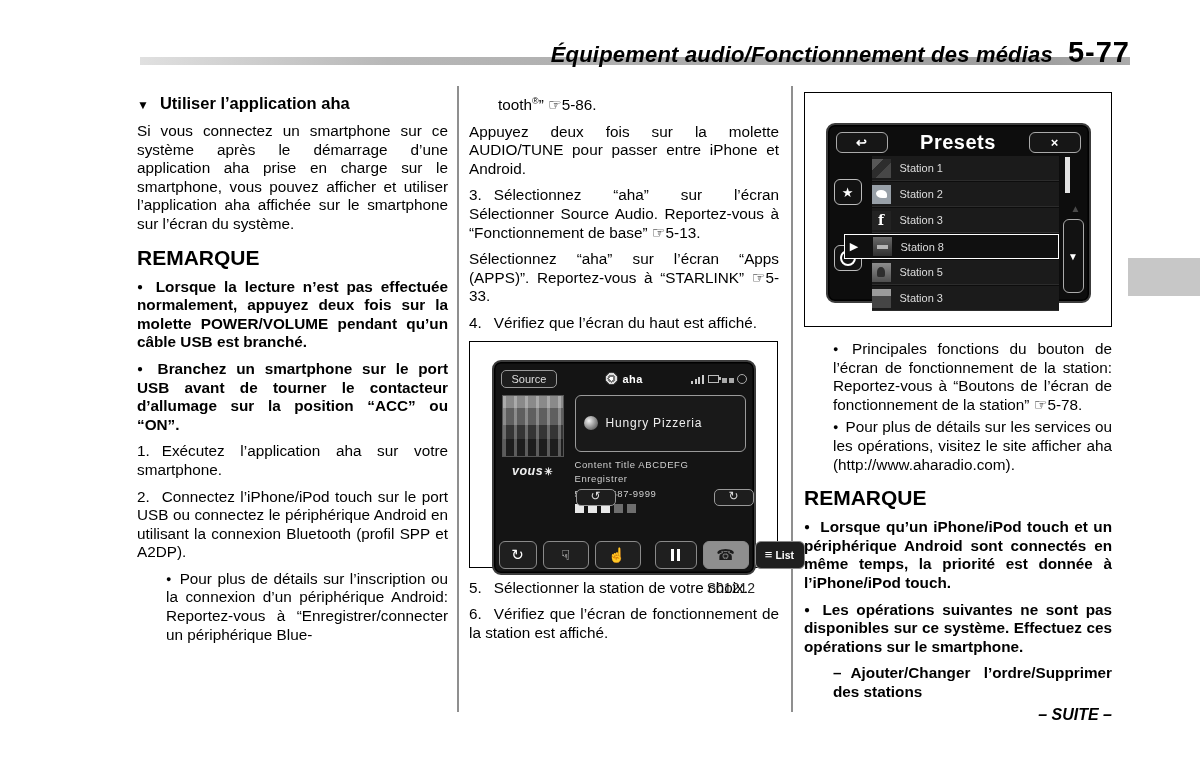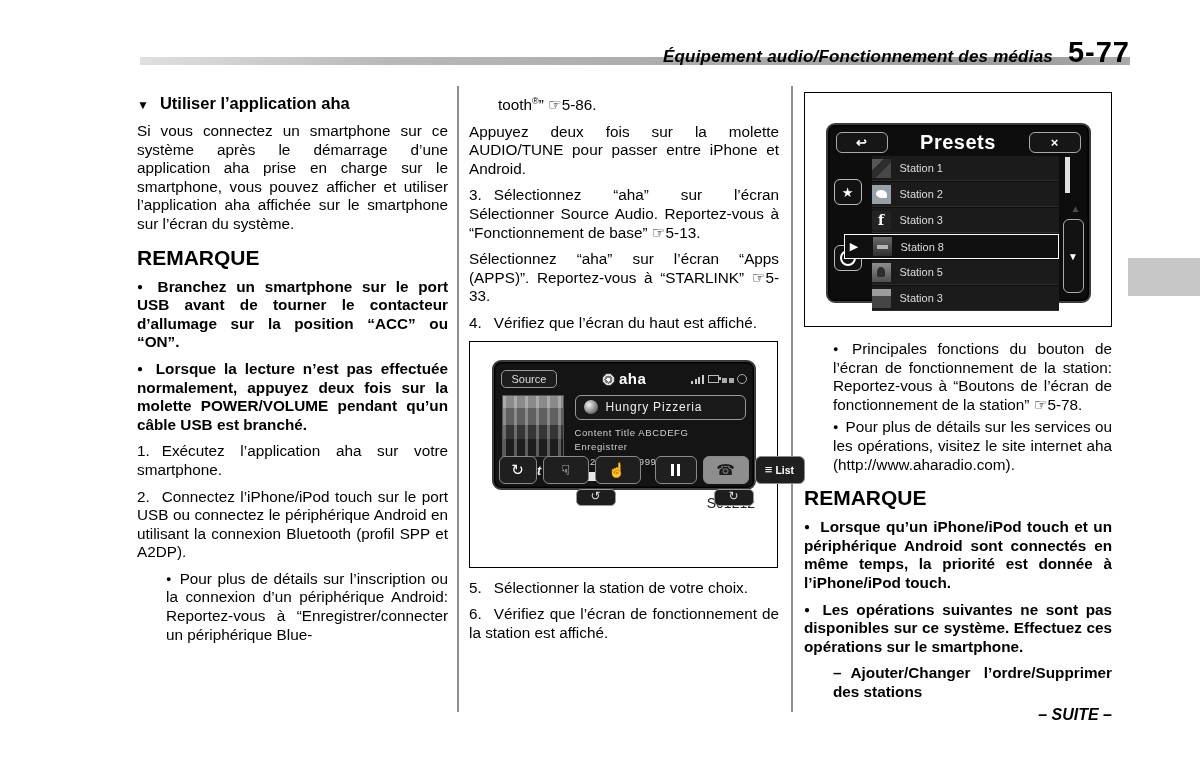--- a/index.html
+++ b/index.html
@@ -3,21 +3,21 @@
 <meta charset="utf-8">
 <style>
   html,body{margin:0;padding:0;background:#fff;}
   #page{position:relative;width:1200px;height:763px;background:#ffffff;overflow:hidden;
         font-family:"Liberation Sans", sans-serif;color:#000;}
 
   
   .header-bar{position:absolute;left:140px;top:57px;width:990px;height:8px;
     background:linear-gradient(to right,#e0e0e0,#b8b8b8 25%,#9d9d9d 90%,#aaa);}
   .header-text{position:absolute;top:36px;right:70px;display:flex;align-items:baseline;gap:15px;}
-  .header-title{font-size:17px;font-weight:bold;font-style:italic;letter-spacing:.2px;}
+  .header-title{font-size:22px;font-weight:bold;font-style:italic;letter-spacing:.2px;}
   .header-page{font-size:29px;font-weight:bold;letter-spacing:1px;}
   .side-tab{position:absolute;left:1128px;top:258px;width:72px;height:38px;background:#c7c7c7;}
 
   
   .col{position:absolute;top:92px;}
   .col-left{left:137px;width:311px;}
   .col-mid{left:469px;width:310px;}
   .col-right{left:804px;width:308px;}
   .vdiv{position:absolute;top:86px;width:1.5px;height:626px;background:#8f8f8f;}
   .vdiv1{left:457px;} .vdiv2{left:791px;}
@@ -40,44 +40,44 @@
   
   .figbox{border:1.5px solid #000;background:#fff;box-sizing:border-box;}
   .figbox-aha{width:309px;height:227px;margin-top:3px;margin-bottom:11px;}
   .figbox-presets{width:308px;height:235px;margin-bottom:13px;}
   .figcap{font-size:14px;text-align:right;padding-right:22px;margin-top:5px;color:#222;}
 
   .screen{position:relative;background:#141414;border:2px solid #3c3c3c;border-radius:9px;
           box-shadow:inset 0 0 0 1.5px #000;box-sizing:border-box;}
 
   
-  .aha-screen{width:264px;height:130px;margin:18px auto 0;}
+  .aha-screen{width:264px;height:215px;margin:18px auto 0;}
   .aha-top{position:absolute;top:5px;left:7px;right:7px;height:24px;display:flex;align-items:center;}
   .src-btn{border:1px solid #999;border-radius:5px;color:#ddd;font-size:11px;padding:2px 10px;background:#1d1d1d;}
-  .aha-logo{flex:1;text-align:center;color:#fff;font-weight:bold;font-size:15px;letter-spacing:.5px;}
+  .aha-logo{flex:1;text-align:center;color:#fff;font-weight:bold;font-size:11px;letter-spacing:.5px;}
   .aha-disc{display:inline-block;width:13px;height:13px;border-radius:50%;margin-right:4px;vertical-align:-2px;
     background:radial-gradient(circle,#fff 0 2px,#777 2px 4px,#ddd 4px 5.5px,#444 5.5px);}
   .status{display:flex;align-items:flex-end;gap:2.5px;}
   .bars{display:flex;align-items:flex-end;gap:1.5px;margin-right:2px;}
   .bars i{display:block;width:2px;background:#ccc;}
   .batt{width:9px;height:6px;border:1px solid #bbb;position:relative;margin-bottom:1px;}
   .batt:after{content:"";position:absolute;right:-3px;top:1px;width:2px;height:3px;background:#bbb;}
   .dotico{width:5px;height:5px;background:#aaa;margin-bottom:1px;}
   .ringico{width:8px;height:8px;border:1.5px solid #aaa;border-radius:50%;margin-bottom:0;}
 
   .aha-body{position:absolute;top:33px;left:8px;right:8px;display:flex;}
   .aha-photo{width:62px;height:62px;border:1px solid #555;box-sizing:border-box;
     background:
       repeating-linear-gradient(90deg,rgba(255,255,255,.28) 0 3px,rgba(255,255,255,0) 3px 11px),
       linear-gradient(180deg,#8a8a8a 0 20%,#5f5f5f 20% 48%,#353535 48% 72%,#1d1d1d 72%);}
   .yelp{color:#f0f0f0;font-weight:bold;font-style:italic;font-size:12.5px;text-align:center;margin-top:7px;letter-spacing:.5px;}
   .yelp .yburst{font-style:normal;font-size:10px;margin-left:1px;}
   .aha-info{flex:1;margin-left:11px;}
   .venue{border:1px solid #9a9a9a;border-radius:6px;height:23px;display:flex;align-items:center;
-    padding:0 8px;gap:8px;color:#eee;font-size:12px;letter-spacing:.8px;margin-bottom:7px;background:#191919;}
+    padding:16px 8px;gap:8px;color:#eee;font-size:12px;letter-spacing:.8px;margin-bottom:7px;background:#191919;}
   .globe{width:14px;height:14px;border-radius:50%;flex:0 0 14px;
     background:radial-gradient(circle at 35% 35%,#f2f2f2,#8a8a8a 55%,#3d3d3d);}
   .meta{color:#cfcfcf;font-size:9.5px;letter-spacing:.6px;margin:3.5px 0;}
   .rating{display:flex;gap:4px;margin-top:5px;}
   .sq{width:9px;height:9px;}
   .sq.on{background:#e9e9e9;} .sq.off{background:#6e6e6e;}
 
   .aha-mid{position:absolute;top:127px;left:0;right:0;display:flex;}
   .mini-btn{width:44px;height:15px;border:1px solid #999;border-radius:5px;color:#ddd;
     text-align:center;line-height:13px;font-size:12px;background:#1d1d1d;}
@@ -138,22 +138,22 @@
 
   <div class="vdiv vdiv1"></div>
   <div class="vdiv vdiv2"></div>
 
   <div class="col col-left">
     <div class="sec-head">
       <span class="tri">▼</span><span>Utiliser l’application aha</span>
     </div>
     <p class="p">Si vous connectez un smartphone sur ce système après le démarrage d’une application aha prise en charge sur le smartphone, vous pouvez afficher et utiliser l’application aha affichée sur le smartphone sur l’écran du système.</p>
     <div class="remarque">REMARQUE</div>
+    <p class="p note"><span class="bullet-marker">●</span><span>Lorsque la lecture n’est pas effectuée normalement, appuyez deux fois sur la molette POWER/VOLUME pendant qu’un câble USB est branché.</span></p>
     <p class="p note"><span class="bullet-marker">●</span><span>Branchez un smartphone sur le port USB avant de tourner le contacteur d’allumage sur la position “ACC” ou “ON”.</span></p>
-    <p class="p note"><span class="bullet-marker">●</span><span>Lorsque la lecture n’est pas effectuée normalement, appuyez deux fois sur la molette POWER/VOLUME pendant qu’un câble USB est branché.</span></p>
     <p class="p step"><span class="num">1.</span><span>Exécutez l’application aha sur votre smartphone.</span></p>
     <p class="p step"><span class="num">2.</span><span>Connectez l’iPhone/iPod touch sur le port USB ou connectez le périphérique Android en utilisant la connexion Bluetooth (profil SPP et A2DP).</span></p>
     <p class="p sub"><span class="bullet-marker">●</span><span>Pour plus de détails sur l’inscription ou la connexion d’un périphérique Android: Reportez-vous à “Enregistrer/connecter un périphérique Blue-</span></p>
   </div>
 
   <div class="col col-mid">
     <p class="p cont-line"><span>tooth</span><sup>®</sup><span>” ☞5-86.</span></p>
     <p class="p">Appuyez deux fois sur la molette AUDIO/TUNE pour passer entre iPhone et Android.</p>
     <p class="p step"><span class="num">3.</span><span>Sélectionnez “aha” sur l’écran Sélectionner Source Audio. Reportez-vous à “Fonctionnement de base” ☞5-13.</span></p>
     <p class="p">Sélectionnez “aha” sur l’écran “Apps (APPS)”. Reportez-vous à “STARLINK” ☞5-33.</p>
@@ -173,21 +173,21 @@
               </span>
             <span class="batt"></span>
             <span class="dotico"></span>
             <span class="dotico"></span>
             <span class="ringico"></span>
           </div>
         </div>
         <div class="aha-body">
           <div>
             <div class="aha-photo"></div>
-            <div class="yelp"><span>sont</span><span class="yburst">✳</span></div>
+            <div class="yelp"><span>vous</span><span class="yburst">✳</span></div>
           </div>
           <div class="aha-info">
             <div class="venue">
                 <span class="globe"></span>
                 <span>Hungry Pizzeria</span>
               </div>
             <div class="meta">Content Title ABCDEFG</div>
             <div class="meta">Enregistrer</div>
             <div class="meta">5-123-5687-9999</div>
             <div class="rating">
@@ -272,21 +272,21 @@
             <span>Station 3</span>
           </div>
         </div>
         <div class="pr-thumb"></div>
         <div class="pr-up">▲</div>
         <div class="pr-down">▼</div>
       </div>
     </div>
 
     <p class="p sub"><span class="bullet-marker">●</span><span>Principales fonctions du bouton de l’écran de fonctionnement de la station: Reportez-vous à “Boutons de l’écran de fonctionnement de la station” ☞5-78.</span></p>
-    <p class="p sub"><span class="bullet-marker">●</span><span>Pour plus de détails sur les services ou les opérations, visitez le site internet aha (http://www.aharadio.com).</span></p>
+    <p class="p sub"><span class="bullet-marker">●</span><span>Pour plus de détails sur les services ou les opérations, visitez le site afficher aha (http://www.aharadio.com).</span></p>
 
     <div class="remarque">REMARQUE</div>
     <p class="p note"><span class="bullet-marker">●</span><span>Lorsque qu’un iPhone/iPod touch et un périphérique Android sont connectés en même temps, la priorité est donnée à l’iPhone/iPod touch.</span></p>
     <p class="p note"><span class="bullet-marker">●</span><span>Les opérations suivantes ne sont pas disponibles sur ce système. Effectuez ces opérations sur le smartphone.</span></p>
     <p class="p dash-item"><span class="dash">–</span><span>Ajouter/Changer l’ordre/Supprimer des stations</span></p>
   </div>
 
   <div class="suite">– SUITE –</div>
 </div>
 

